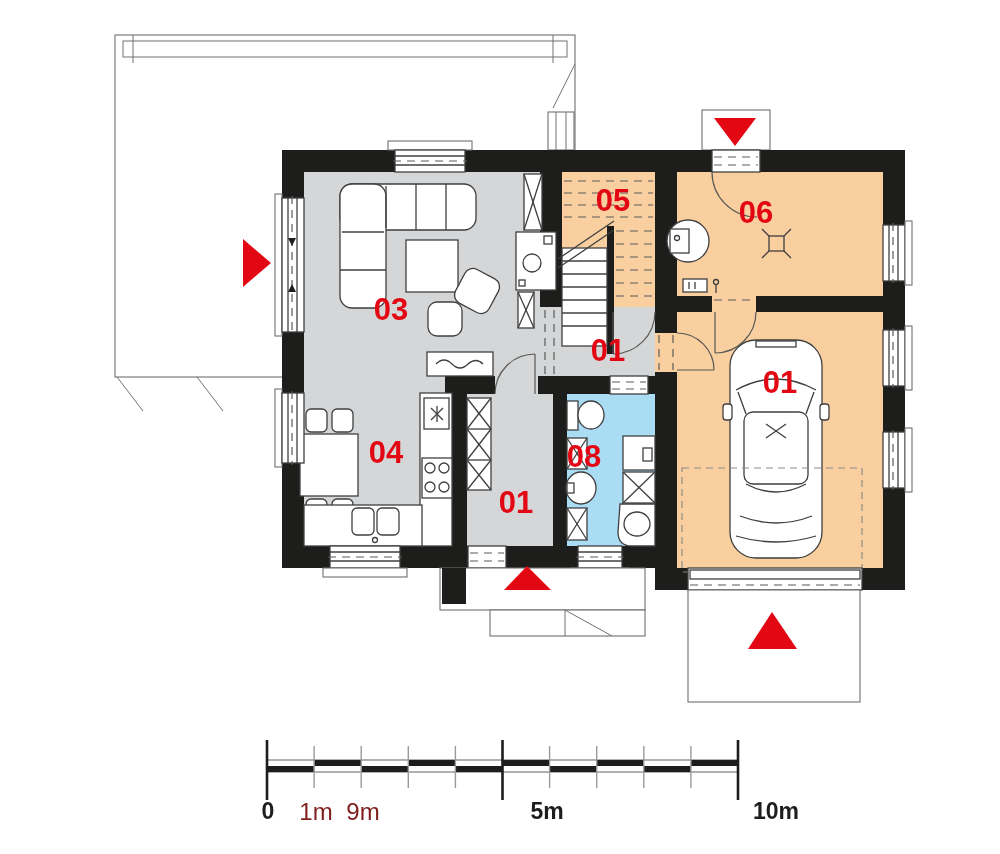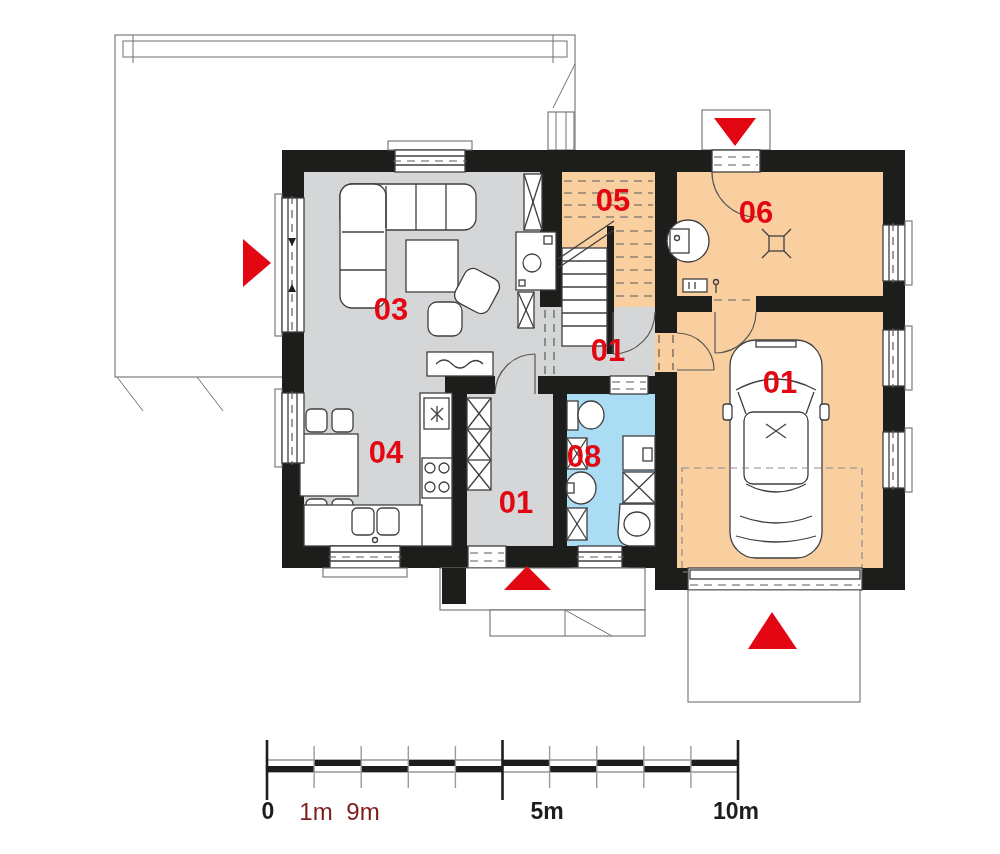--- a/index.html
+++ b/index.html
@@ -416,14 +416,14 @@
   <div class="room-label" style="left:391px;top:309px;">03</div>
   <div class="room-label" style="left:613px;top:200px;">05</div>
   <div class="room-label" style="left:756px;top:212px;">06</div>
   <div class="room-label" style="left:780px;top:382px;">01</div>
   <div class="room-label" style="left:584px;top:456px;">08</div>
 
   <div class="scale-label" style="left:268px;">0</div>
   <div class="scale-label minor" style="left:316px;">1m</div>
   <div class="scale-label minor" style="left:363px;">9m</div>
   <div class="scale-label" style="left:503px;margin-left:44px;">5m</div>
-  <div class="scale-label" style="left:736px;">10m</div>
+  <div class="scale-label" style="left:776px;">10m</div>
 </div>
 
 </body></html>

